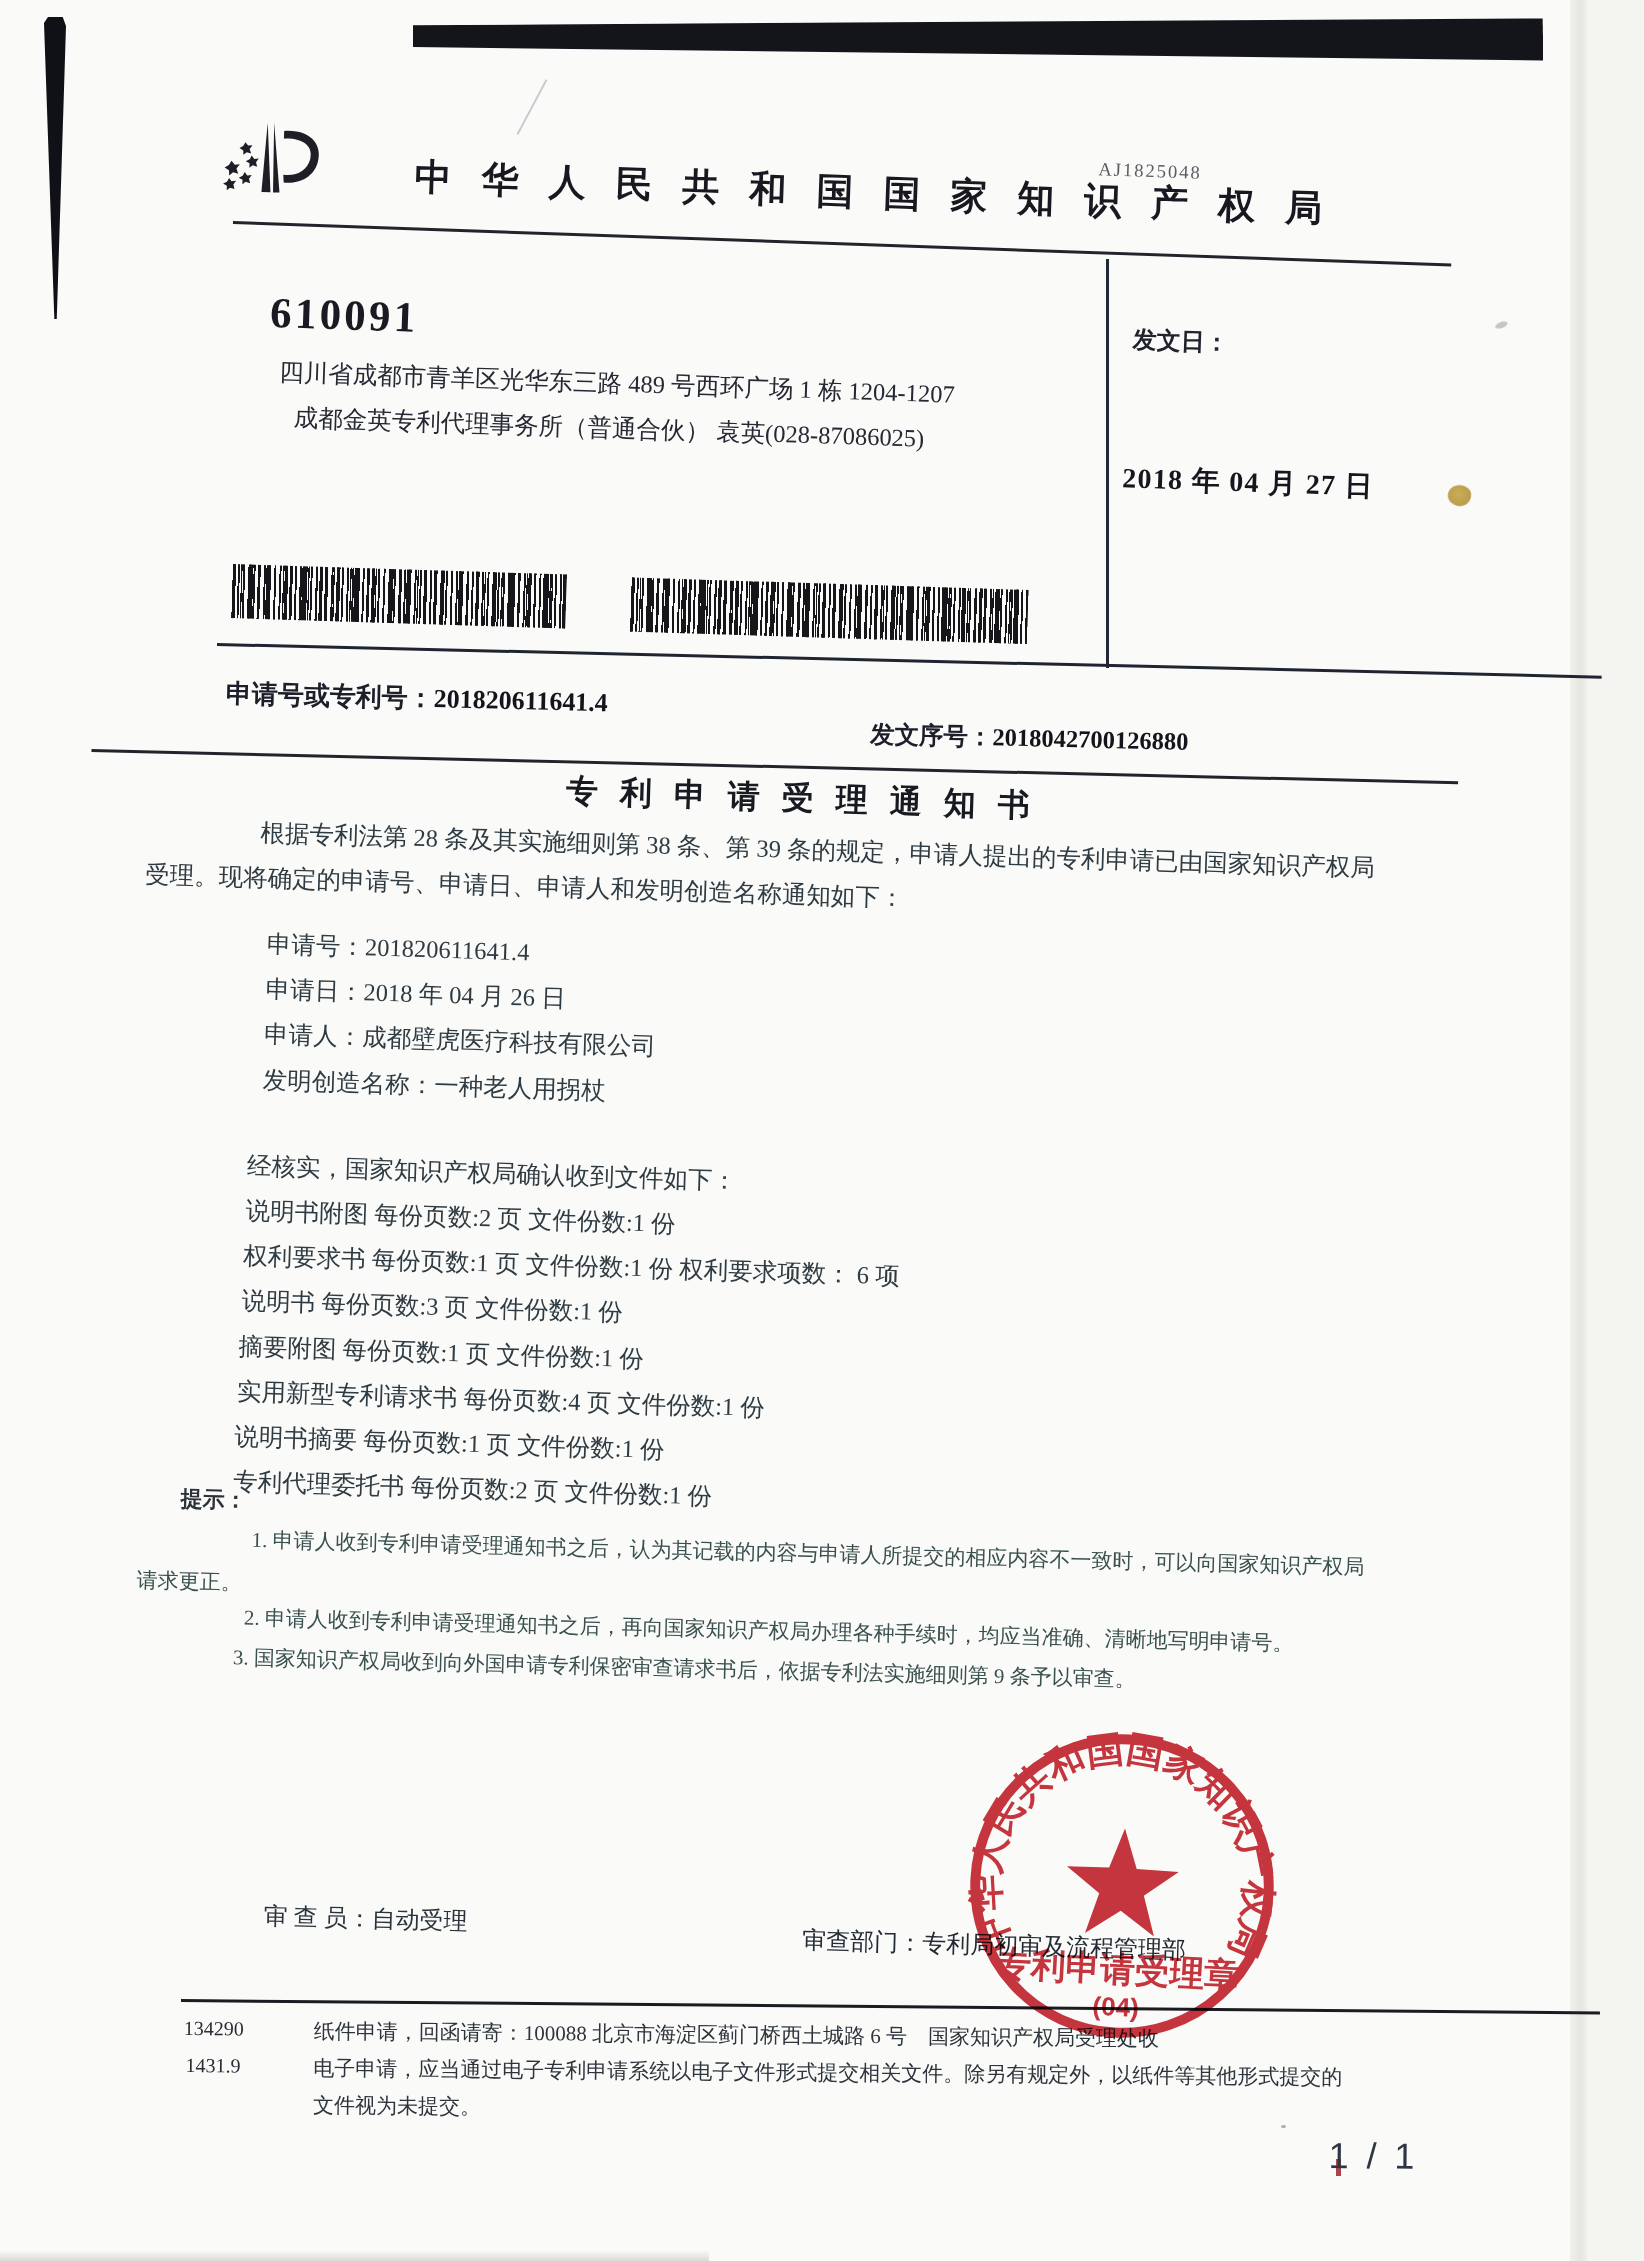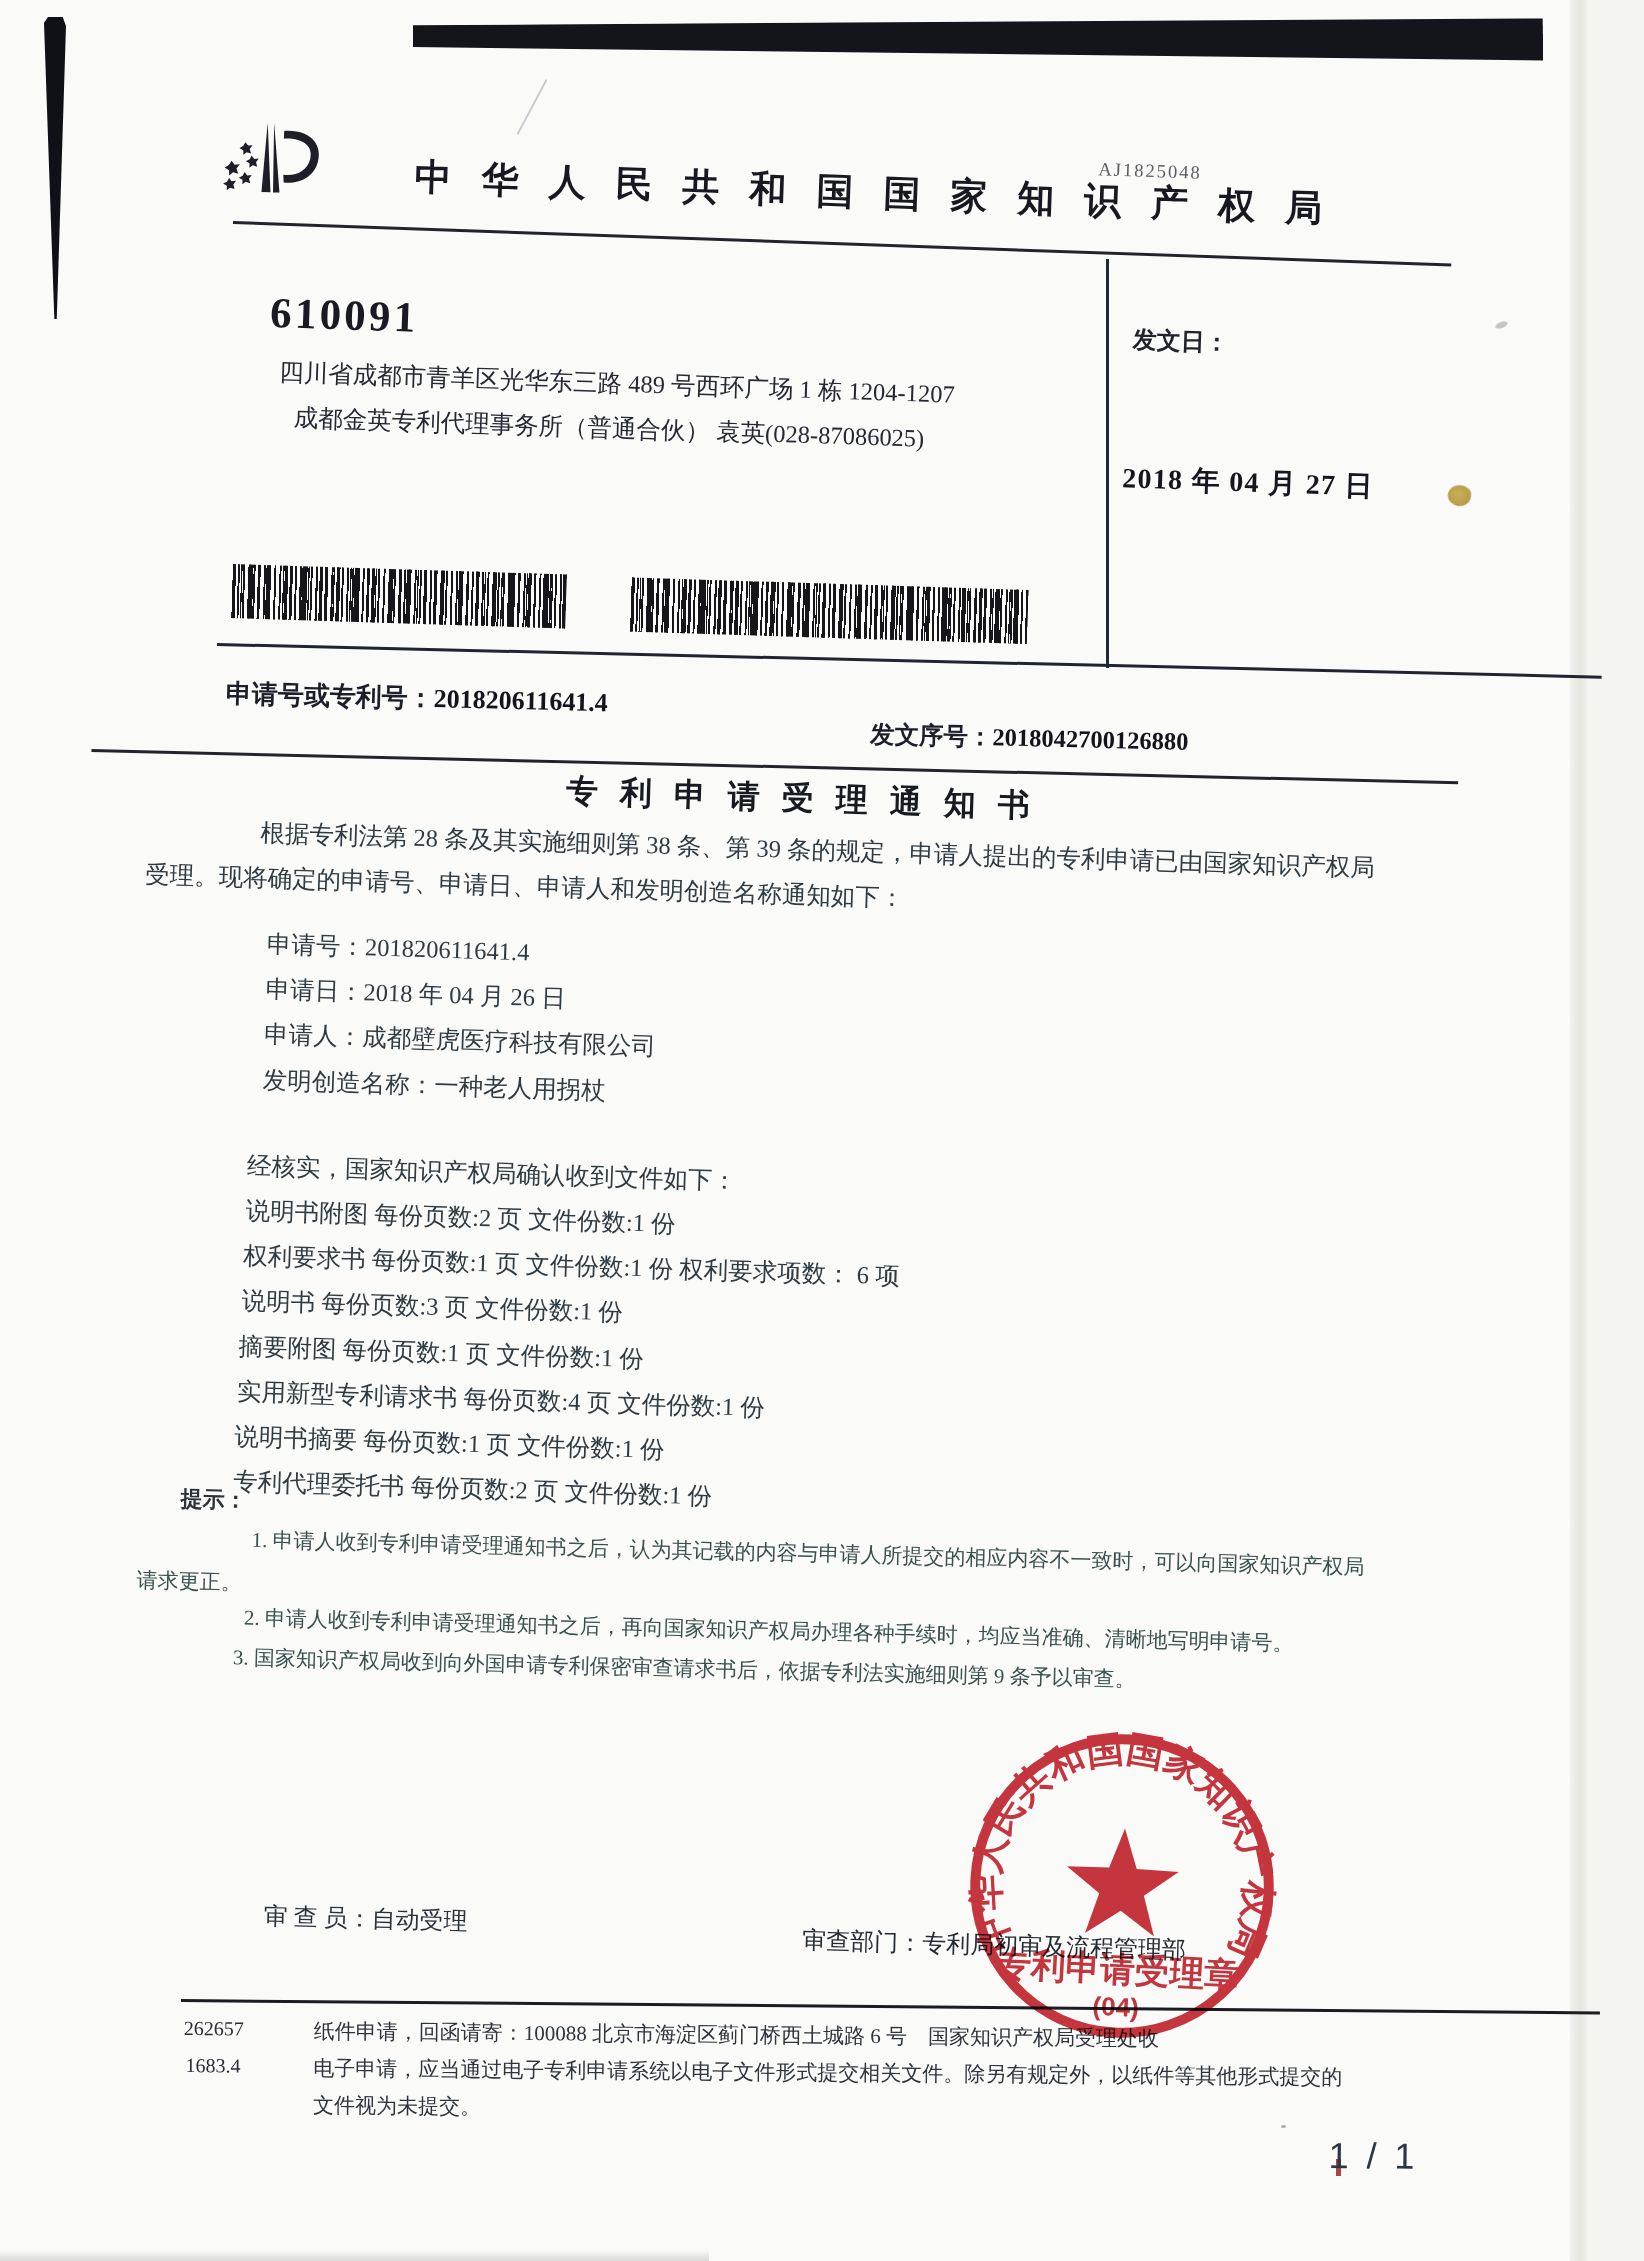--- a/index.html
+++ b/index.html
@@ -223,22 +223,22 @@
     <text font-size="60" font-weight="bold" fill="#c4242e" font-family="Liberation Serif, serif">
       <textPath href="#stamp-arc" startOffset="28">中华人民共和国国家知识产权局</textPath>
     </text>
     <polygon fill="#c4242e" points="260,167 282.3,231.3 350.4,232.6 296.1,273.7 315.8,338.9 260,300 204.2,338.9 223.9,273.7 169.6,232.6 237.7,231.3"></polygon>
     <text x="260" y="414" text-anchor="middle" font-size="56" font-weight="bold" fill="#c4242e" font-family="Liberation Sans, sans-serif">专利申请受理章</text>
     <text x="260" y="470" text-anchor="middle" font-size="42" font-weight="bold" fill="#c4242e" font-family="Liberation Sans, sans-serif">(04)</text>
   </svg>
 
   <section class="s9">
     <div class="abs footer-line"></div>
-    <div class="abs form-code1">262657</div>
-    <div class="abs form-code2">1683.4</div>
+    <div class="abs form-code1">134290</div>
+    <div class="abs form-code2">1431.9</div>
     <div class="abs ft ft1">纸件申请，回函请寄：100088 北京市海淀区蓟门桥西土城路 6 号　国家知识产权局受理处收</div>
     <div class="abs ft ft2">电子申请，应当通过电子专利申请系统以电子文件形式提交相关文件。除另有规定外，以纸件等其他形式提交的</div>
     <div class="abs ft ft3">文件视为未提交。</div>
     <div class="abs page-num">1 / 1</div>
   </section>
 
 </div>
 
 
 </body></html>

